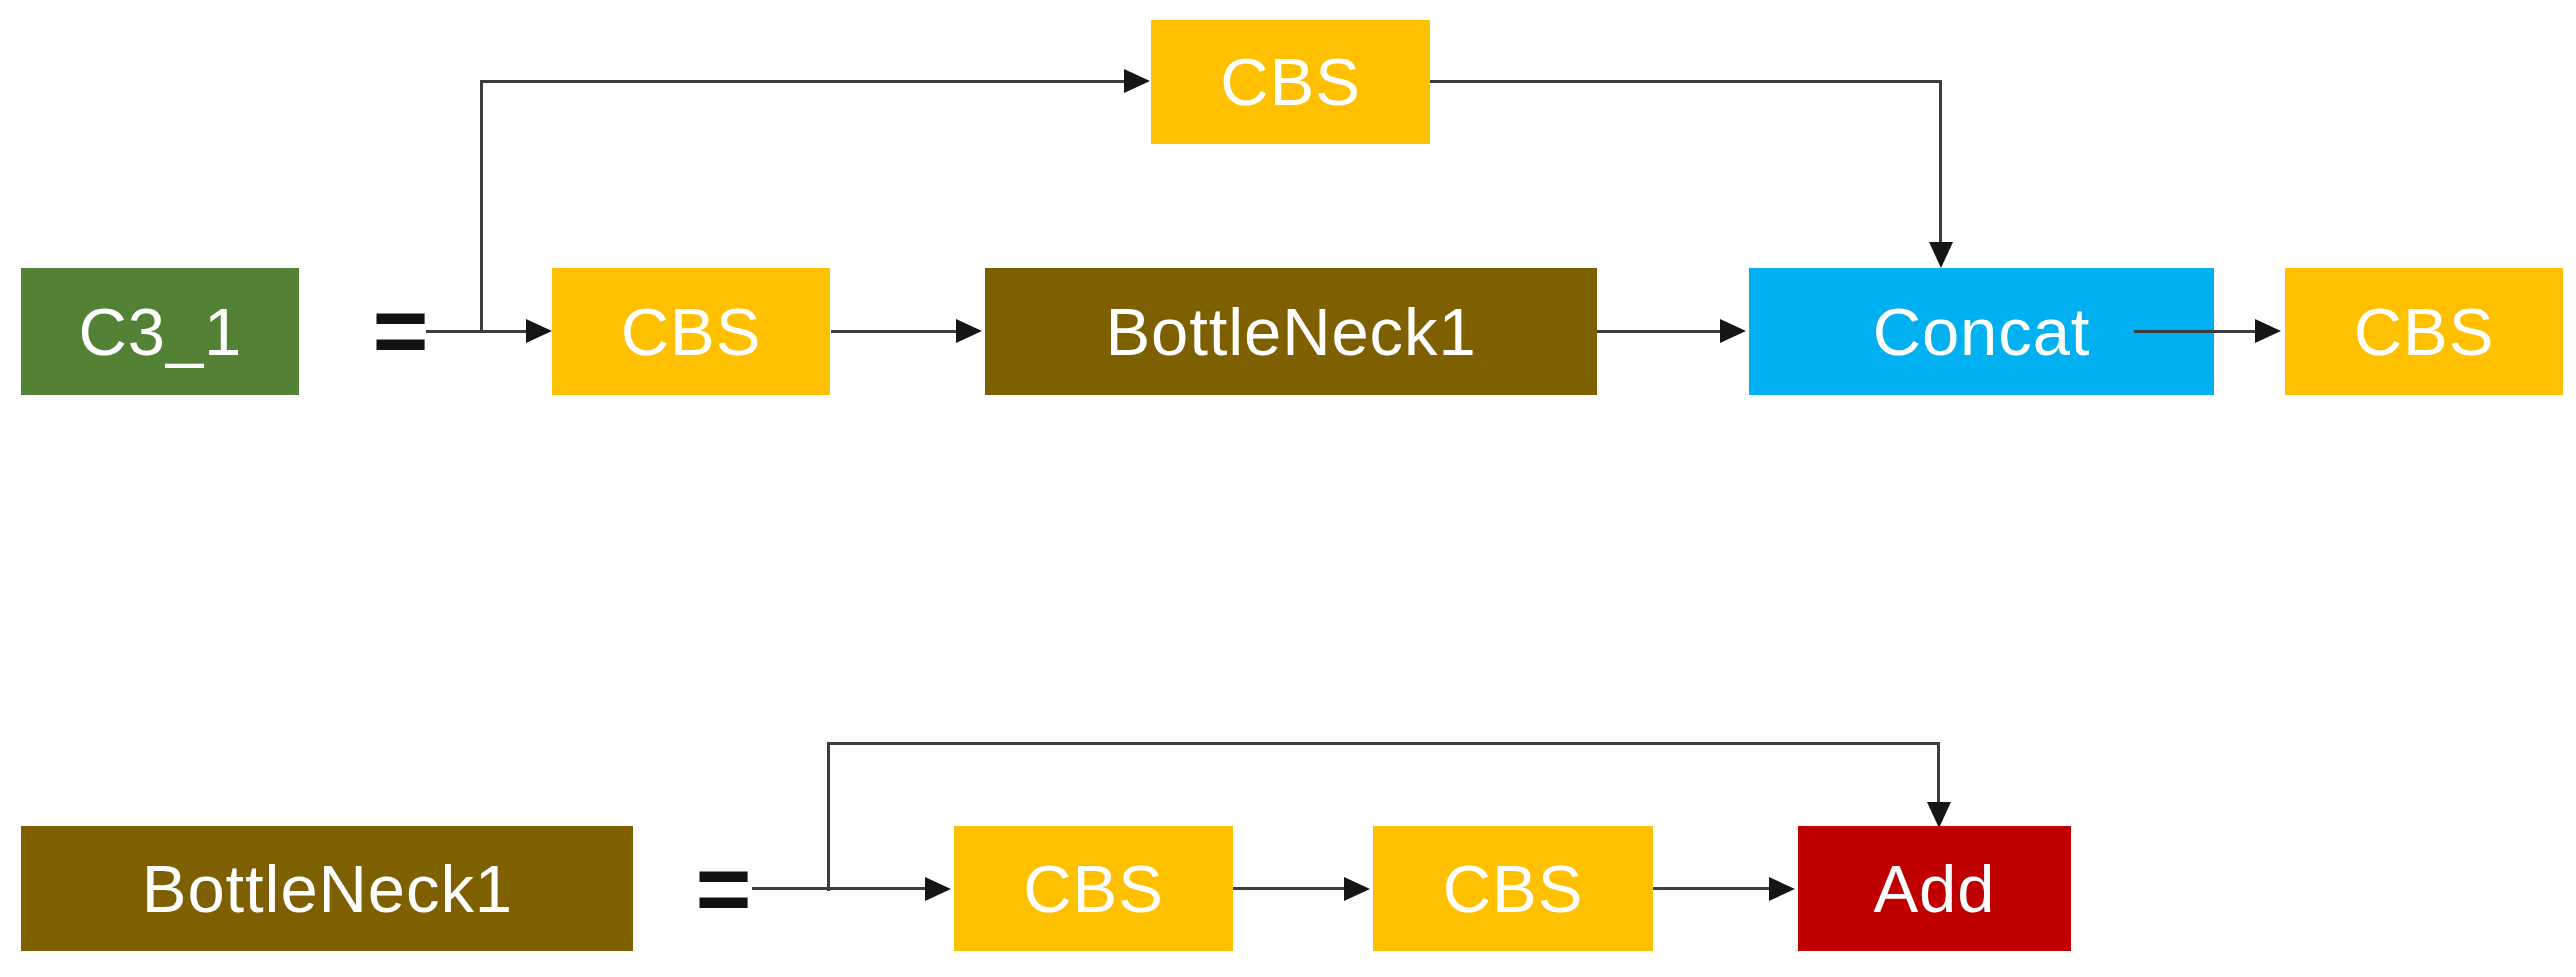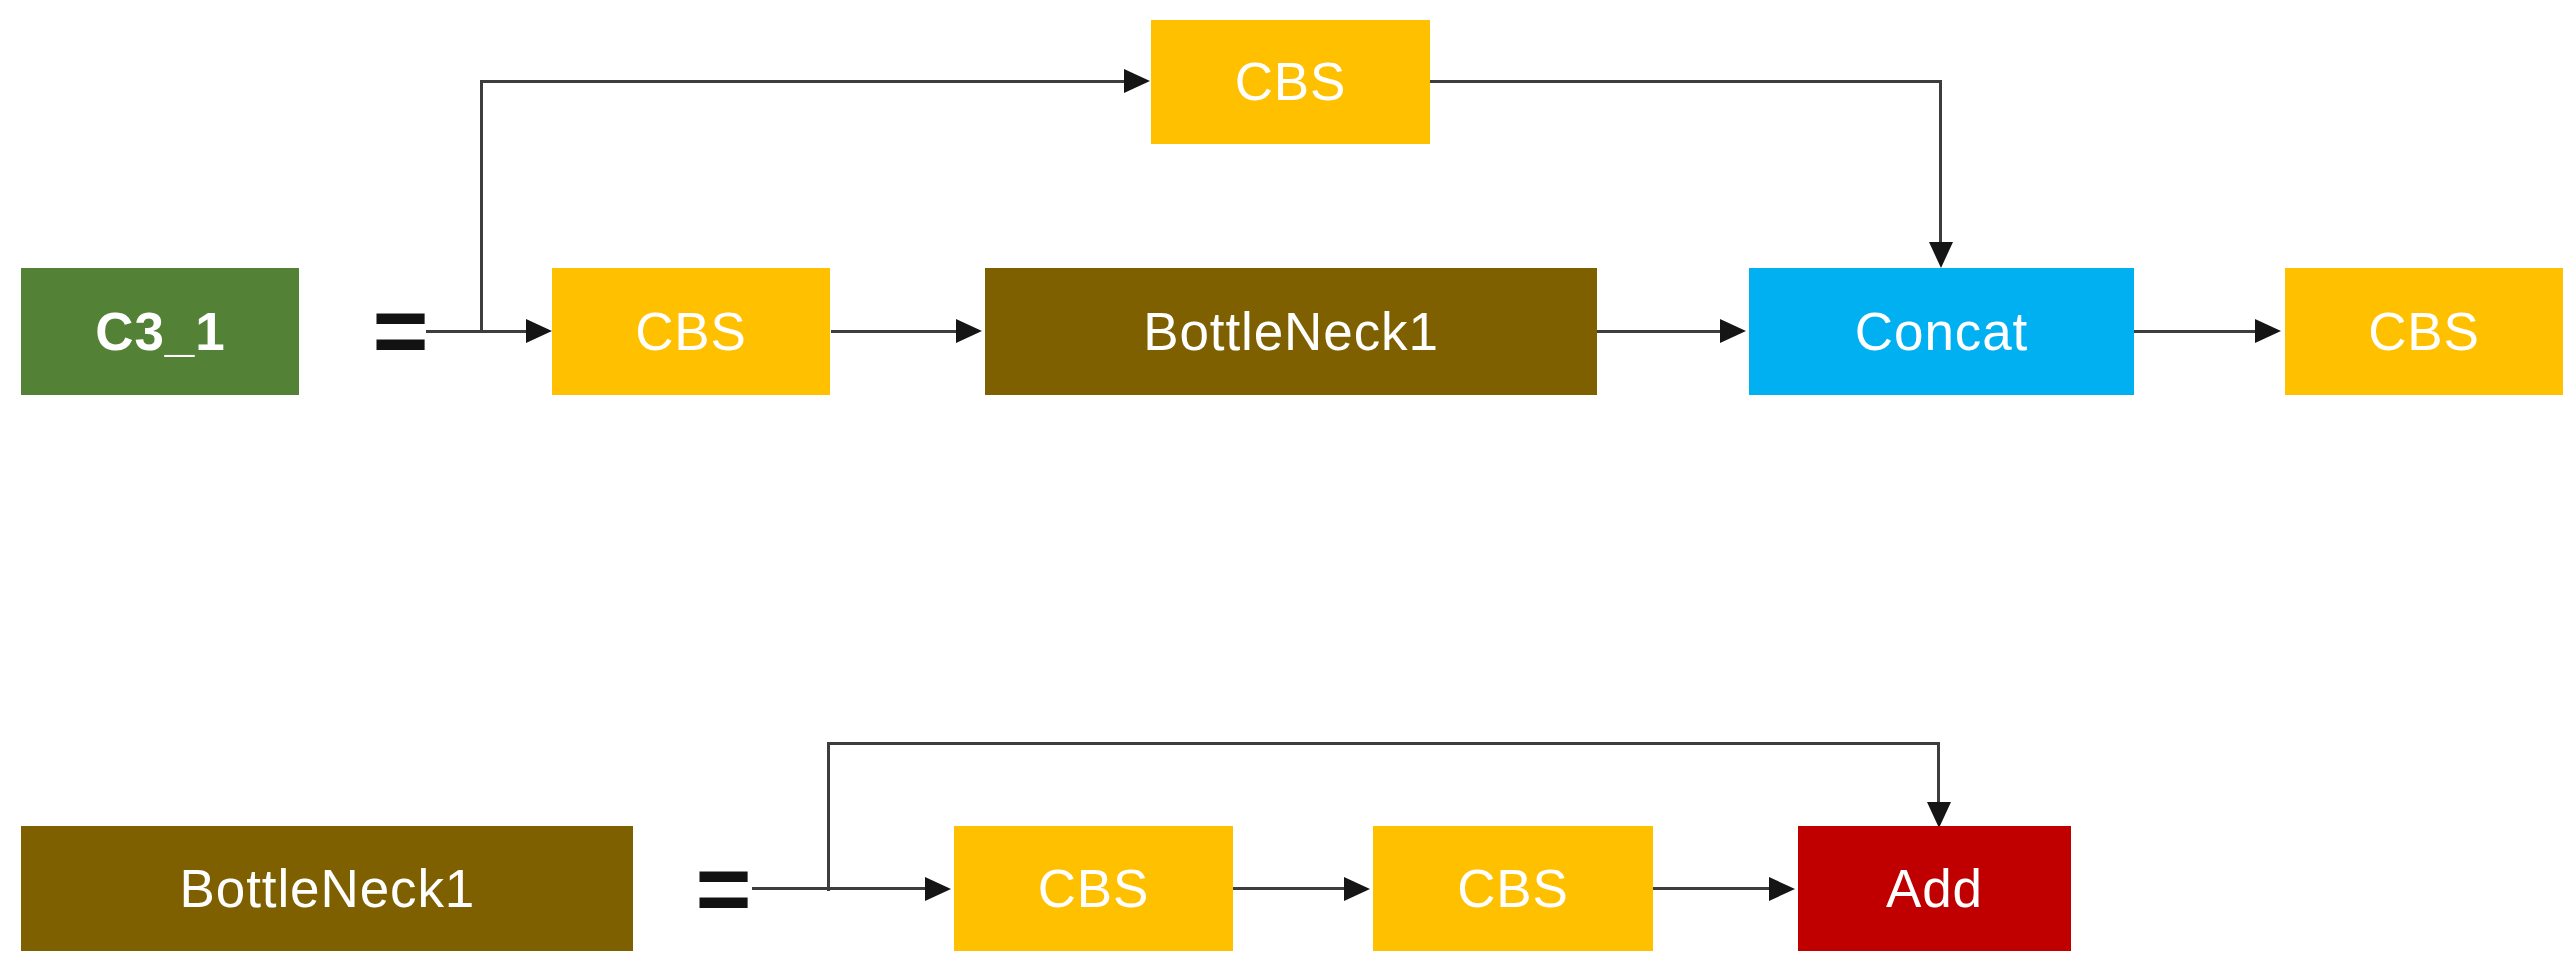--- a/index.html
+++ b/index.html
@@ -13,21 +13,21 @@
     position: relative;
     width: 2576px;
     height: 978px;
     overflow: hidden;
   }
   .node {
     position: absolute;
     display: flex;
     align-items: center;
     justify-content: center;
-    font-size: 53px;
+    font-size: 67px;
     font-weight: 400;
     letter-spacing: 0.9px;
     white-space: nowrap;
   }
   .hline, .vline {
     position: absolute;
   }
   .hline { height: 3.4px; }
   .vline { width: 3.4px; }
   .arr-r {
@@ -51,21 +51,21 @@
     justify-content: center;
     font-size: 96px;
     font-weight: 700;
   }
 </style>
 </head>
 <body>
 
 <div id="canvas" style="background-color: rgb(255, 255, 255);">
 
-  <div class="node" style="left: 21.4px; top: 268px; width: 278px; height: 127px; background-color: rgb(83, 129, 53); color: rgb(255, 255, 255); font-weight: bold;">
+  <div class="node" style="left: 21.4px; top: 268px; width: 278px; height: 127px; background-color: rgb(83, 129, 53); color: rgb(255, 255, 255);">
     <span>C3_1</span>
   </div>
 
   <div class="eq" style="left: 349px; top: 271px; width: 103px; height: 120px; color: rgb(18, 18, 18);">=</div>
 
   <div class="hline" style="left: 426px; top: 330px; width: 103px; background-color: rgb(61, 61, 61);"></div>
   <div class="arr-r" style="left: 526px; top: 319px; border-left-color: rgb(21, 21, 21);"></div>
 
   <div class="vline" style="left: 480px; top: 80px; height: 253px; background-color: rgb(61, 61, 61);"></div>
   <div class="hline" style="left: 480px; top: 80px; width: 647px; background-color: rgb(61, 61, 61);"></div>
@@ -86,21 +86,21 @@
   <div class="hline" style="left: 831px; top: 330px; width: 128px; background-color: rgb(61, 61, 61);"></div>
   <div class="arr-r" style="left: 956px; top: 319px; border-left-color: rgb(21, 21, 21);"></div>
 
   <div class="node" style="left: 985px; top: 268px; width: 612px; height: 127px; background-color: rgb(127, 96, 0); color: rgb(255, 255, 255);">
     <span>BottleNeck1</span>
   </div>
 
   <div class="hline" style="left: 1597px; top: 330px; width: 124px; background-color: rgb(61, 61, 61);"></div>
   <div class="arr-r" style="left: 1720px; top: 319px; border-left-color: rgb(21, 21, 21);"></div>
 
-  <div class="node" style="left: 1749px; top: 268px; width: 385px; height: 127px; background-color: rgb(0, 176, 240); color: rgb(255, 255, 255);">
+  <div class="node" style="left: 1749px; top: 268px; width: 465px; height: 127px; background-color: rgb(0, 176, 240); color: rgb(255, 255, 255);">
     <span>Concat</span>
   </div>
 
   <div class="hline" style="left: 2134px; top: 330px; width: 122px; background-color: rgb(61, 61, 61);"></div>
   <div class="arr-r" style="left: 2255px; top: 319px; border-left-color: rgb(21, 21, 21);"></div>
 
   <div class="node" style="left: 2285px; top: 268px; width: 278px; height: 127px; background-color: rgb(255, 192, 0); color: rgb(255, 255, 255);">
     <span>CBS</span>
   </div>
 

